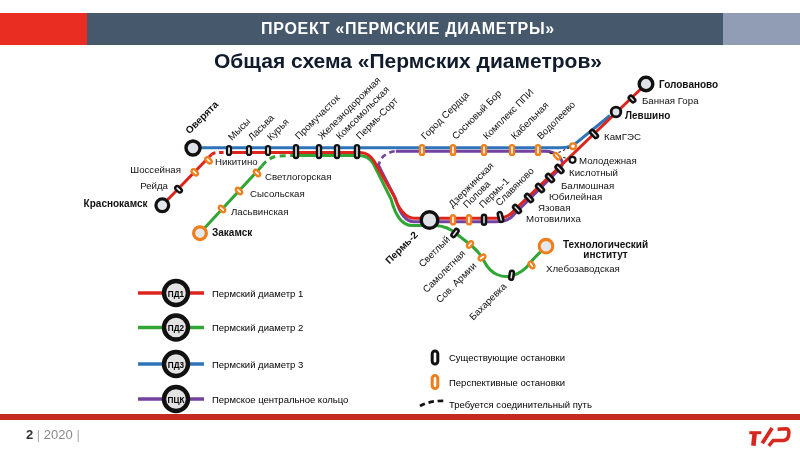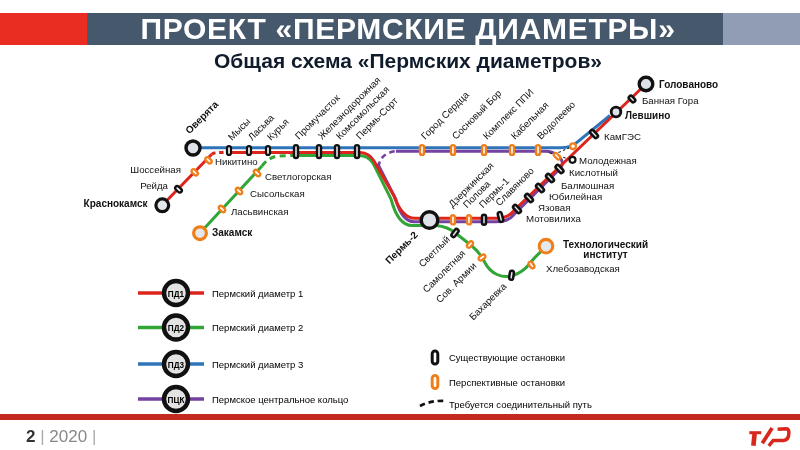--- a/index.html
+++ b/index.html
@@ -1,21 +1,21 @@
 <!DOCTYPE html>
 <html><head><meta charset="utf-8"><title>Пермские диаметры</title>
 <style>
 html,body{margin:0;padding:0;width:800px;height:450px;background:#fff;overflow:hidden;font-family:"Liberation Sans",sans-serif}
 #hdr-red{position:absolute;left:0;top:13px;width:87px;height:32px;background:#e92d23}
-#hdr-main{position:absolute;left:87px;top:13px;width:636px;height:32px;background:#46586c;color:#fff;font-weight:bold;font-size:30px;text-align:center;line-height:31px;letter-spacing:.7px;text-indent:6px}
+#hdr-main{position:absolute;left:87px;top:13px;width:636px;height:32px;background:#46586c;color:#fff;font-weight:bold;font-size:16px;text-align:center;line-height:31px;letter-spacing:.7px;text-indent:6px}
 #hdr-light{position:absolute;left:723px;top:13px;width:77px;height:32px;background:#919db4}
 #subtitle{position:absolute;left:0;top:48.5px;width:816px;text-align:center;font-size:21px;font-weight:bold;color:#101b2c}
 #map{position:absolute;left:0;top:0}
 #footbar{position:absolute;left:0;top:414px;width:800px;height:5.5px;background:#c52a20}
-#pageno{position:absolute;left:26px;top:427px;font-size:17px;color:#888}
+#pageno{position:absolute;left:26px;top:427px;font-size:13px;color:#888}
 #pageno b{color:#333}
 #pageno span{color:#aaa}
 </style></head>
 <body>
 <div id="hdr-red"></div>
 <div id="hdr-main">ПРОЕКТ «ПЕРМСКИЕ ДИАМЕТРЫ»</div>
 <div id="hdr-light"></div>
 <div id="subtitle">Общая схема «Пермских диаметров»</div>
 <svg id="map" width="800" height="450" viewBox="0 0 800 450">
 

